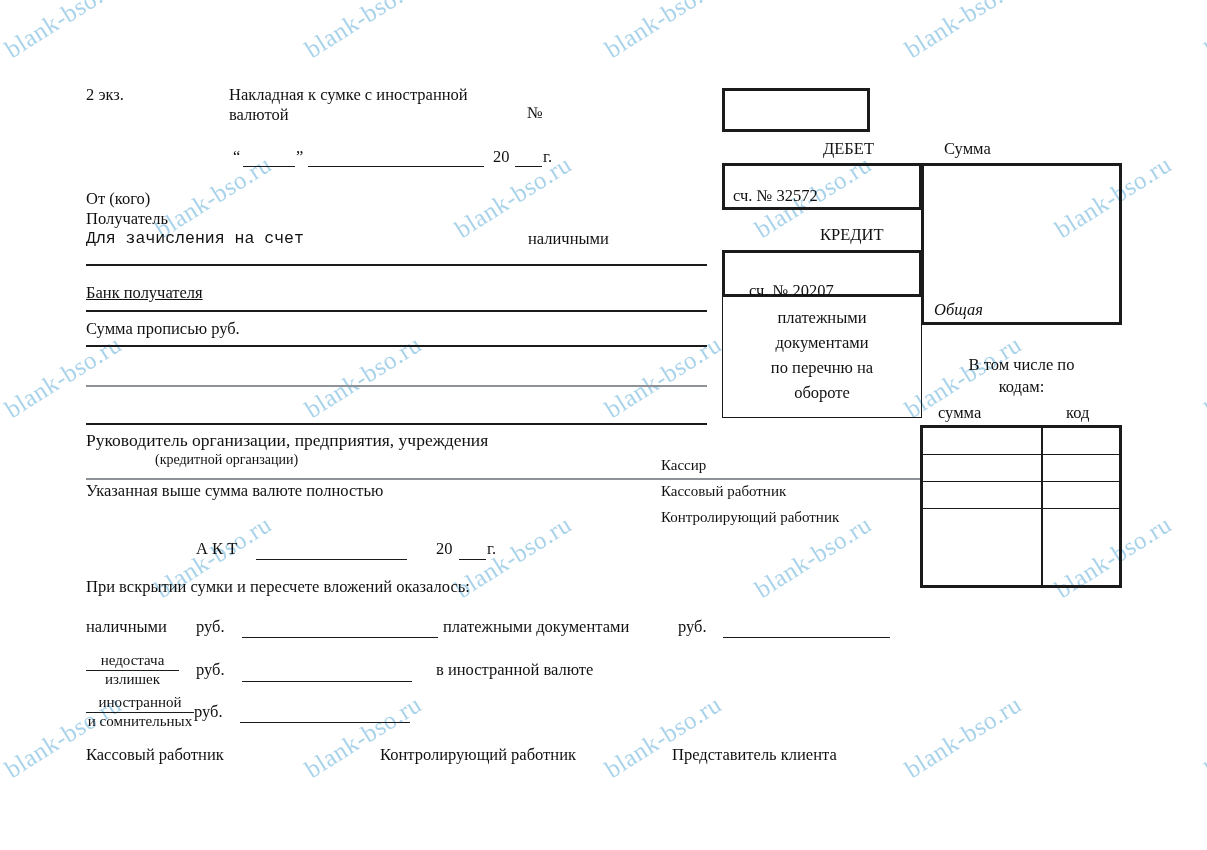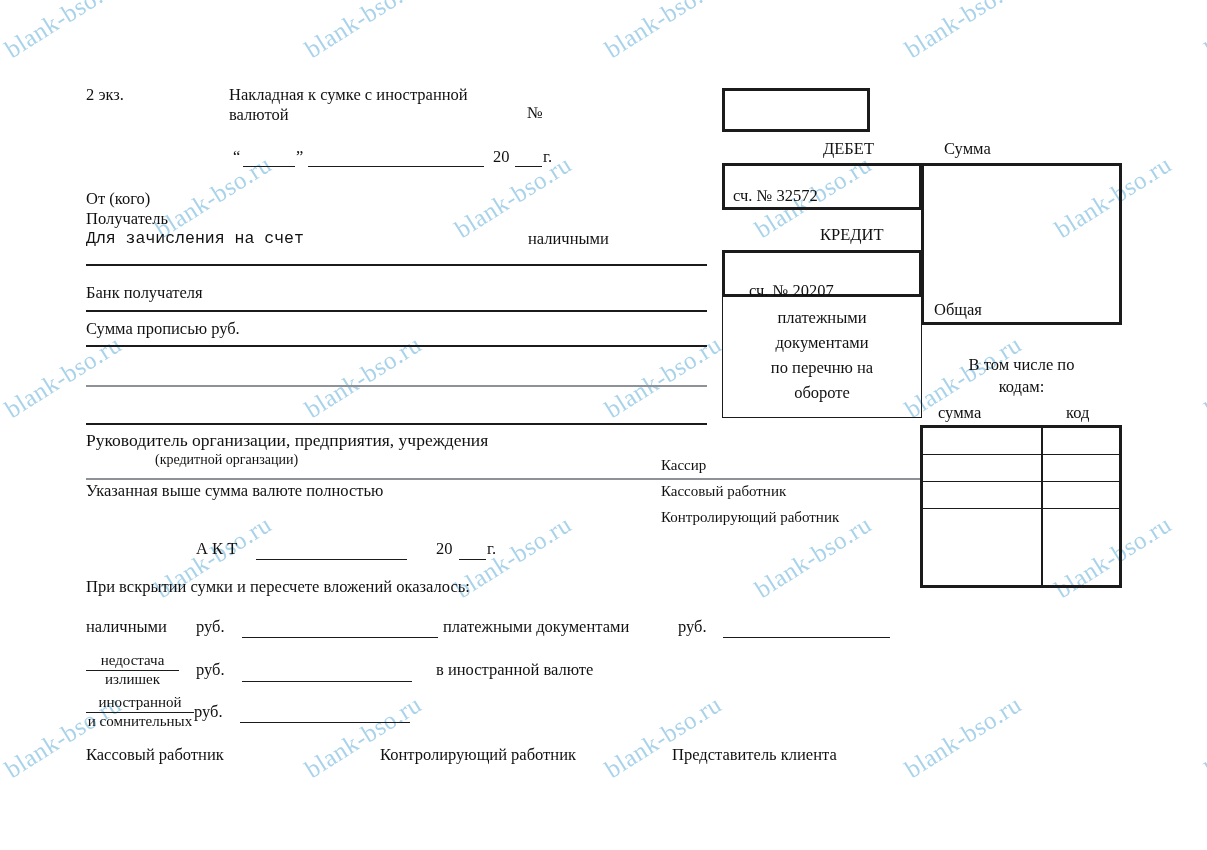--- a/index.html
+++ b/index.html
@@ -161,21 +161,21 @@
     <div class="rule-thin" style="left:515px; top:166px; width:27px;"></div>
     <div class="abs txt" style="left:543px; top:148px;">г.</div>
 
     <div class="abs txt" style="left:86px; top:190px;">От (кого)</div>
     <div class="abs txt" style="left:86px; top:210px;">Получатель</div>
     <div class="abs txt" style="left:86px; top:230px;font-family:Liberation Mono, monospace;">Для зачисления на счет</div>
     <div class="abs txt" style="left:528px; top:230px;">наличными</div>
 
     <div class="rule" style="left:86px; top:264px; width:621px;"></div>
 
-    <div class="abs txt" style="left:86px; top:284px;">Банк получателя</div>
+    <div class="abs txt" style="left:86px; top:284px;text-decoration:underline;">Банк получателя</div>
     <div class="rule" style="left:86px; top:310px; width:621px;"></div>
 
     <div class="abs txt" style="left:86px; top:320px;font-family:Liberation Serif, serif;">Сумма прописью руб.</div>
     <div class="rule" style="left:86px; top:345px; width:621px;"></div>
 
     <div class="rule-gray" style="left:86px; top:385px; width:621px;"></div>
 
     <div class="rule" style="left:86px; top:423px; width:621px;"></div>
 
     <div class="abs txt bold" style="left:86px; top:430px; font-size:17.5px;">Руководитель организации, предприятия, учреждения</div>
@@ -246,21 +246,21 @@
                             border-right:1.5px solid #1b1b1b;
                             border-bottom:1.5px solid #1b1b1b;
                             box-sizing:border-box;">
       <div class="ctr" style="position:absolute; left:0; right:0; top:12px; font-size:16.5px;">платежными</div>
       <div class="ctr" style="position:absolute; left:0; right:0; top:37px; font-size:16.5px;">документами</div>
       <div class="ctr" style="position:absolute; left:0; right:0; top:62px; font-size:16.5px;">по перечню на</div>
       <div class="ctr" style="position:absolute; left:0; right:0; top:87px; font-size:16.5px;">обороте</div>
     </div>
 
     <div class="box" style="left:921px; top:163px; width:201px; height:162px;">
-      <div class="box-inner-label" style="left:10px; top:134px;">Общая</div>
+      <div class="box-inner-label" style="left:10px; top:134px;font-style:italic;">Общая</div>
     </div>
 
     <div class="abs txt ctr" style="left:921px; top:356px; width:201px;">В том числе по</div>
     <div class="abs txt ctr" style="left:921px; top:378px; width:201px;">кодам:</div>
 
     <div class="abs txt" style="left:938px; top:404px;">сумма</div>
     <div class="abs txt" style="left:1066px; top:404px;">код</div>
 
     <div id="codes-table" style="left:920px; top:425px; width:202px; height:163px;">
       <div class="crow" style="top:0px; height:27px;"></div>

